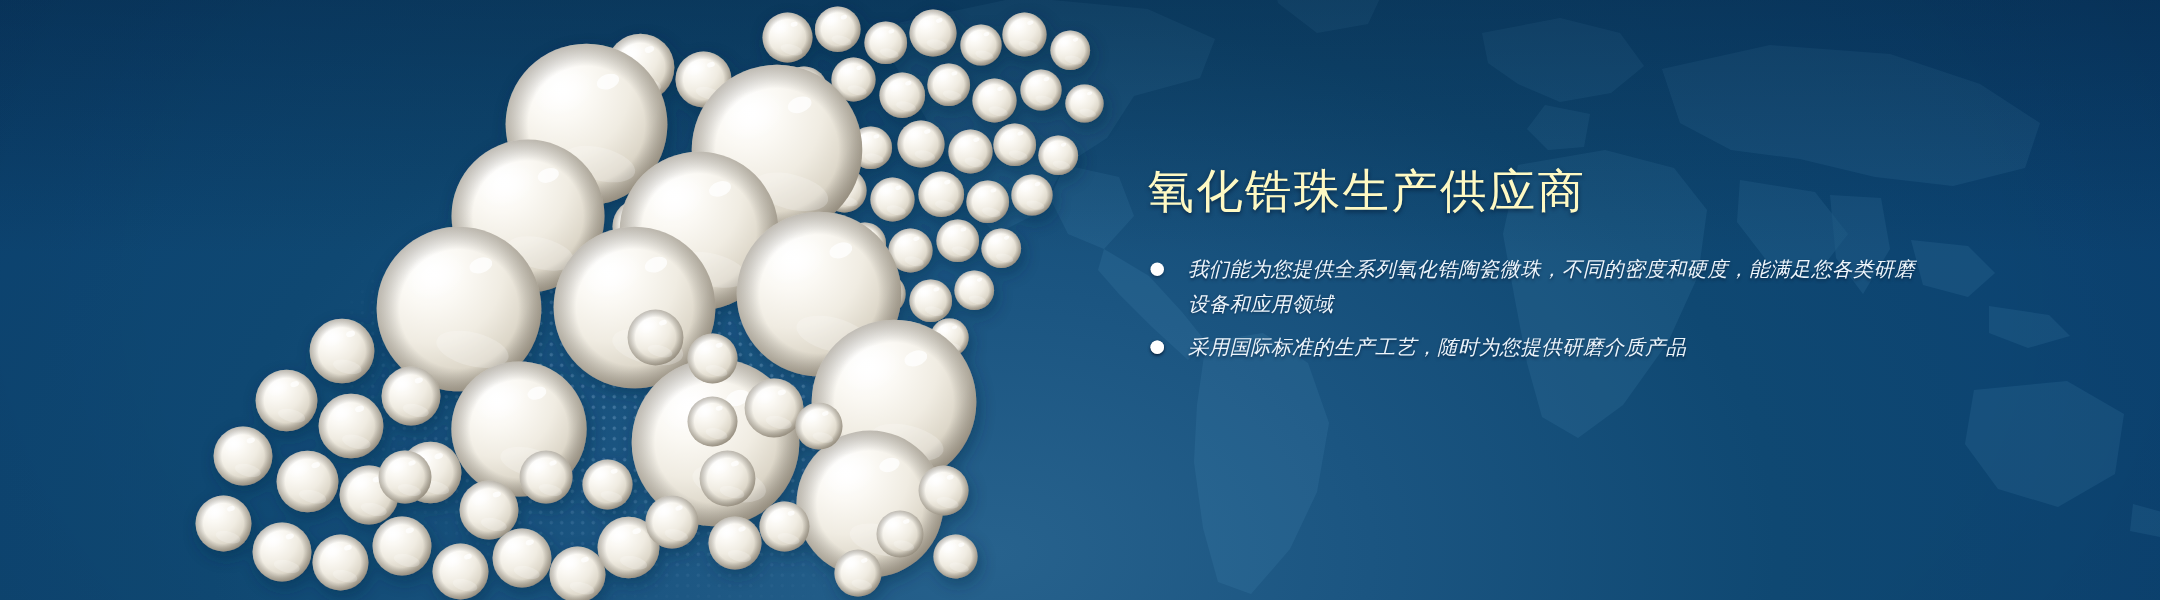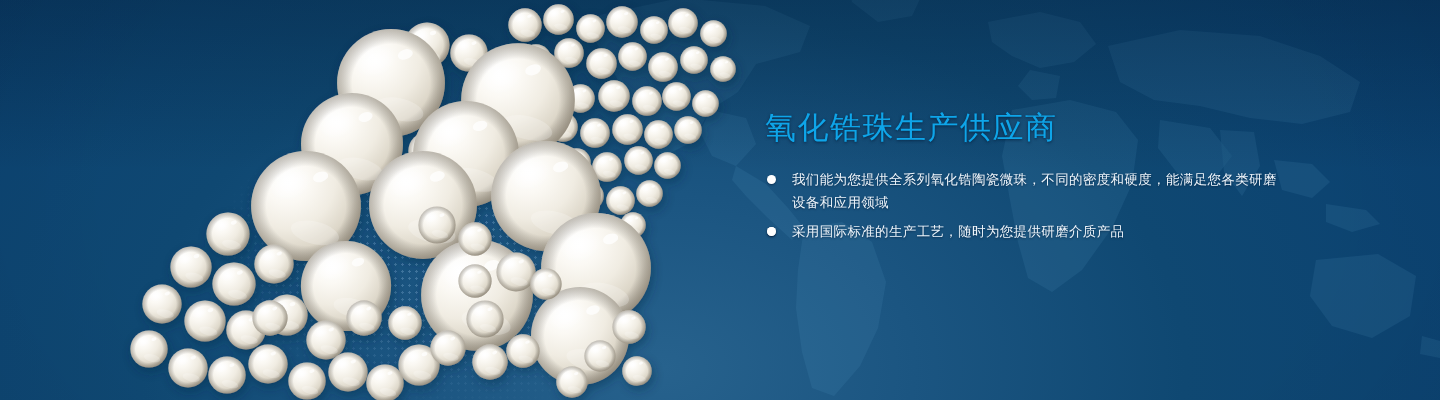--- a/index.html
+++ b/index.html
@@ -78,30 +78,31 @@
   .copy {
     position: absolute;
     left: 765px;
     top: 108px;
     width: 520px;
   }
   .headline {
     font-size: 31px;
     line-height: 40px;
     font-weight: 400;
-    color: #0ea5e9;
+    color: #fef9c3;
     letter-spacing: 1.5px;
     text-shadow: 0 1px 3px rgba(0,20,45,0.65);
     margin: 0 0 20px 0;
     white-space: nowrap;
   }
   .bullets {
     list-style: none;
     margin: 0;
     padding: 0;
+    font-style: italic;
   }
   .bullet {
     position: relative;
     padding-left: 27px;
     margin-bottom: 6px;
     font-size: 13.5px;
     line-height: 23px;
     color: #eef5fb;
     letter-spacing: 0.35px;
     text-shadow: 0 1px 2px rgba(0,20,45,0.55);

